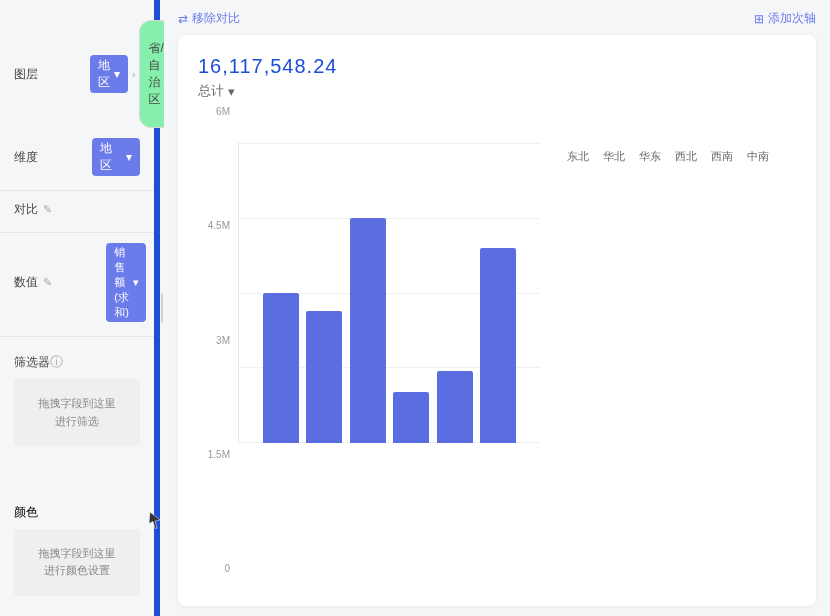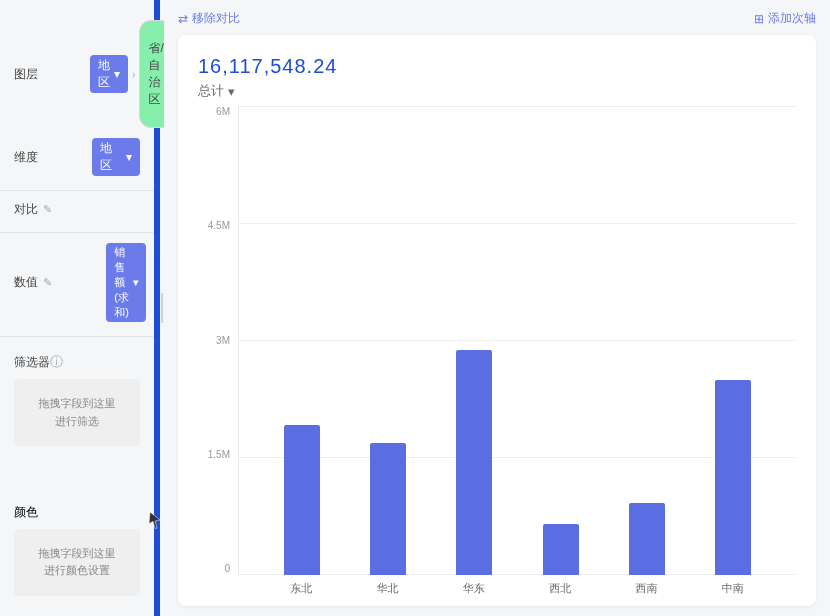--- a/index.html
+++ b/index.html
@@ -182,21 +182,22 @@
       padding-bottom: 22px;
       font-size: 10px;
       color: #999;
       width: 40px;
       flex-shrink: 0;
     }
 
     .bars-area {
       flex: 1;
       display: flex;
-      flex-direction: column;
+      flex-direction: row;
+      margin-top: 37px;
     }
 
     .bars-grid {
       flex: 1;
       position: relative;
       display: flex;
       align-items: flex-end;
       border-left: 1px solid #e8e8e8;
     }
 

